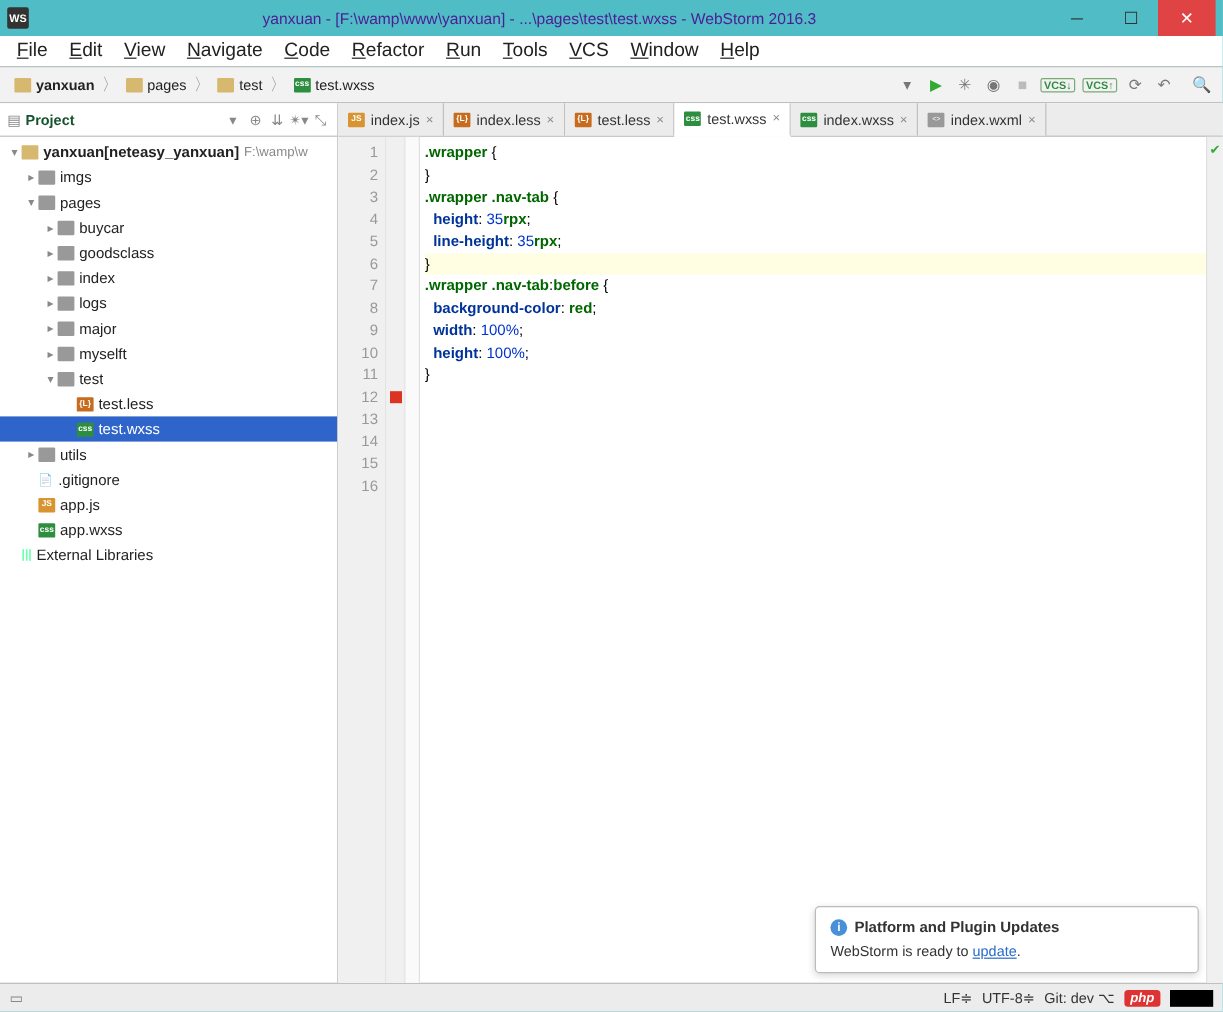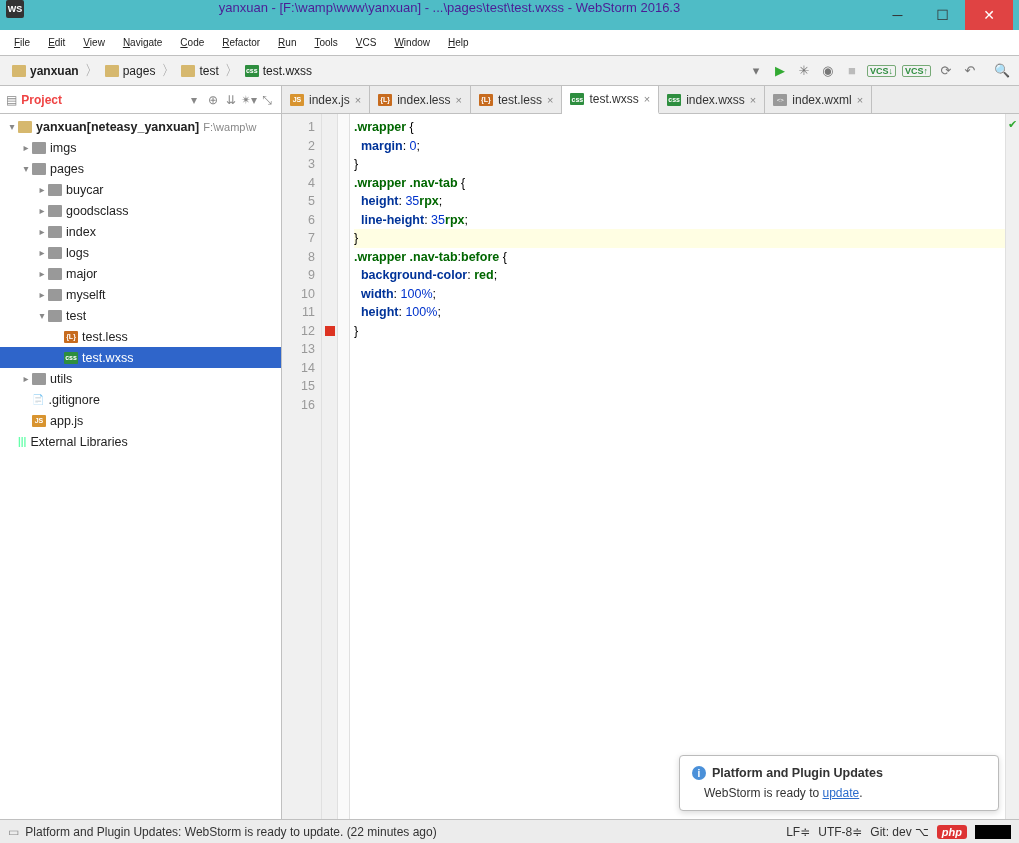--- a/index.html
+++ b/index.html
@@ -1,41 +1,41 @@
 <!DOCTYPE html>
 <html><head>
 <meta charset="utf-8">
 <style>
 * { margin: 0; padding: 0; box-sizing: border-box; font-family: "Segoe UI", Arial, sans-serif; }
 body { width: 1019px; height: 843px; background: #4FBCC6; display: flex; flex-direction: column; font-size: 12px; overflow: hidden; }
-.titlebar { height: 30px; background: #4FBCC6; display: flex; align-items: flex-start; padding: 0 6px; }
+.titlebar { height: 30px; background: #4FBCC6; display: flex; align-items: center; padding: 0 6px; }
 .ws-icon { width: 18px; height: 18px; background: #333; color: #fff; font-size: 9px; font-weight: bold; display: flex; align-items: center; justify-content: center; border-radius: 2px; }
 .title-text { flex: 1; text-align: center; color: #4c1d95; font-size: 13px; }
 .win-btns { display: flex; height: 30px; }
 .win-btn { width: 45px; display: flex; align-items: center; justify-content: center; font-size: 14px; color: #333; }
 .win-btn.close { background: #E04343; color: #fff; width: 48px; }
 .menubar { height: 26px; background: #fff; border-bottom: 1px solid #c0c0c0; display: flex; align-items: center; padding: 0 8px; gap: 6px; }
-.menu-item { padding: 2px 6px; font-size: 10px; color: #222; }
+.menu-item { padding: 2px 6px; font-size: 16px; color: #222; }
 .menu-item u { text-decoration: underline; }
 .navbar { height: 30px; background: #f2f2f2; border-bottom: 1px solid #c0c0c0; display: flex; align-items: center; padding: 0 8px; }
 .breadcrumb { display: flex; align-items: center; gap: 2px; flex: 1; }
 .bc-item { display: flex; align-items: center; gap: 4px; padding: 2px 4px; font-size: 12px; color: #222; }
 .bc-sep { color: #999; font-size: 14px; }
 .fld-icon { width: 14px; height: 12px; background: #D6B86E; border-radius: 1px; display: inline-block; }
 .css-icon { width: 14px; height: 12px; background: #2E8E3F; color: #fff; font-size: 7px; display: flex; align-items: center; justify-content: center; font-weight: bold; border-radius: 1px; }
 .less-icon { width: 14px; height: 12px; background: #C76B1E; color: #fff; font-size: 7px; display: flex; align-items: center; justify-content: center; font-weight: bold; border-radius: 1px; }
 .js-icon { width: 14px; height: 12px; background: #D89430; color: #fff; font-size: 7px; display: flex; align-items: center; justify-content: center; font-weight: bold; border-radius: 1px; }
 .json-icon { width: 14px; height: 12px; background: #5B78A2; color:#fff; font-size:6px; display:flex; align-items:center; justify-content:center; border-radius:1px; }
 .wxml-icon { width:14px; height:12px; background:#999; color:#fff; font-size:6px; display:flex; align-items:center; justify-content:center; border-radius:1px;}
 .tool-icons { display: flex; align-items: center; gap: 6px; }
 .tool-ic { width: 18px; height: 18px; display: flex; align-items: center; justify-content: center; color: #777; font-size: 13px; }
 .main-area { flex: 1; display: flex; background: #f2f2f2; }
 .project-panel { width: 282px; background: #fff; border-right: 1px solid #c0c0c0; display: flex; flex-direction: column; }
 .panel-header { height: 28px; border-bottom: 1px solid #c0c0c0; display: flex; align-items: center; padding: 0 6px; font-size: 12px; }
-.panel-title { flex: 1; font-weight: bold; color: #ef4444; }
+.panel-title { flex: 1; font-weight: bold; color: #14532d; }
 .panel-ic { width: 16px; height: 16px; display: flex; align-items: center; justify-content: center; color: #888; font-size: 12px; margin-left: 2px;}
 .tree { flex: 1; overflow: hidden; padding-top: 2px; }
 .tree-row { display: flex; align-items: center; height: 21px; padding-left: 6px; font-size: 12.5px; color: #222; white-space: nowrap; }
 .tree-row.selected { background: #2F65CA; color: #fff; }
 .tree-row .arrow { width: 12px; color: #888; font-size: 10px; text-align: center; }
 .tree-row.selected .arrow { color: #fff; }
 .tree-row .icn { margin-right: 4px; display:inline-flex; }
 .tree-row .label { overflow: hidden; text-overflow: ellipsis; }
 .tree-row .meta { color: #888; margin-left: 4px; font-size: 11px; }
 .editor-area { flex: 1; display: flex; flex-direction: column; background: #fff; }
@@ -55,21 +55,21 @@
 .kw-prop { color: #003399; font-weight: bold; }
 .kw-val { color: #006600; font-weight: bold; }
 .kw-num { color: #0033CC; }
 .kw-str { color: #006600; font-weight: bold; }
 .kw-brace { color: #000; }
 .err-strip { width:14px; background:#F0F0F0; border-left:1px solid #e0e0e0; }
 .err-strip .ok { color:#3A3; font-size:11px; text-align:center; margin-top:4px; }
 .notif { position: absolute; right: 20px; bottom: 8px; width: 320px; background: #fff; border: 1px solid #bbb; border-radius: 4px; padding: 10px 12px; box-shadow: 0 2px 6px rgba(0,0,0,0.15); }
 .notif-title { display: flex; align-items: center; gap: 6px; font-weight: bold; font-size: 12.5px; color: #333; }
 .notif-title .info-ic { width: 14px; height: 14px; border-radius: 50%; background: #4A90D9; color: #fff; font-size: 10px; display: flex; align-items: center; justify-content: center; }
-.notif-body { margin-top: 6px; font-size: 12px; color: #333; margin-left: 12px; }
+.notif-body { margin-top: 6px; font-size: 12px; color: #333; }
 .notif-body a { color: #2A6BCC; text-decoration: underline; }
 .statusbar { height: 24px; background: #ECECEC; border-top: 1px solid #c0c0c0; display: flex; align-items: center; padding: 0 8px; font-size: 12px; color: #333; }
 .statusbar .st-left { flex: 1; display: flex; align-items: center; gap: 6px; }
 .statusbar .st-right { display: flex; align-items: center; gap: 8px; }
 .statusbar .php-badge { background: #D33; color:#fff; padding: 1px 5px; border-radius: 3px; font-weight:bold; font-style:italic; font-size:11px; }
 .statusbar .blk { width: 36px; height: 14px; background: #000; }
 .fld-dark { width: 14px; height: 12px; background: #999; border-radius:1px; display:inline-block; }
 .lib-icon { color:#6FA; font-weight:bold; font-size:10px; }
 .indent-0 { padding-left: 6px; }
 .indent-1 { padding-left: 20px; }
@@ -251,20 +251,27 @@
             <span style="font-size: 10px;">📄</span>
           </span>
           <span class="label">.gitignore</span>
         </div>
         <div class="tree-row indent-1">
           <span class="arrow"></span>
           <span class="icn">
             <span class="js-icon">JS</span>
           </span>
           <span class="label">app.js</span>
+        </div>
+        <div class="tree-row indent-1">
+          <span class="arrow"></span>
+          <span class="icn">
+            <span class="css-icon">css</span>
+          </span>
+          <span class="label">app.wxss</span>
         </div>
         <div class="tree-row indent-0">
           <span class="arrow"></span>
           <span class="icn">
             <span class="lib-icon">|||</span>
           </span>
           <span class="label">External Libraries</span>
         </div>
       </div>
   </div>
@@ -337,21 +344,20 @@
             <div class="red-sq"></div>
           </div>
           <div style="height: 18.5px;"></div>
           <div style="height: 18.5px;"></div>
           <div style="height: 18.5px;"></div>
           <div style="height: 18.5px;"></div>
         </div>
       <div class="fold-bar"></div>
       <div class="code" id="code">
           <div class="code-line"><span class="kw-sel">.wrapper</span> <span class="kw-brace">{</span></div>
-          <div class="code-line">  <span class="kw-prop">margin</span>: <span class="kw-num">0</span>;</div>
           <div class="code-line"><span class="kw-brace">}</span></div>
           <div class="code-line"><span class="kw-sel">.wrapper</span> <span class="kw-sel">.nav-tab</span> <span class="kw-brace">{</span></div>
           <div class="code-line">  <span class="kw-prop">height</span>: <span class="kw-num">35</span><span class="kw-val">rpx</span>;</div>
           <div class="code-line">  <span class="kw-prop">line-height</span>: <span class="kw-num">35</span><span class="kw-val">rpx</span>;</div>
           <div class="code-line hl-line"><span class="kw-brace">}</span></div>
           <div class="code-line"><span class="kw-sel">.wrapper</span> <span class="kw-sel">.nav-tab</span>:<span class="kw-sel">before</span> <span class="kw-brace">{</span></div>
           <div class="code-line">  <span class="kw-prop">background-color</span>: <span class="kw-val">red</span>;</div>
           <div class="code-line">  <span class="kw-prop">width</span>: <span class="kw-num">100%</span>;</div>
           <div class="code-line">  <span class="kw-prop">height</span>: <span class="kw-num">100%</span>;</div>
           <div class="code-line"><span class="kw-brace">}</span></div>
@@ -370,21 +376,20 @@
           <span>WebStorm is ready to </span><a href="#">update</a><span>.</span>
         </div>
       </div>
     </div>
   </div>
 </div>
 
 <div class="statusbar">
   <div class="st-left">
     <span style="color:#888">▭</span>
-    <span>Platform and Plugin Updates: WebStorm is ready to update. (22 minutes ago)</span>
   </div>
   <div class="st-right">
     <span><span>LF</span>≑</span>
     <span><span>UTF-8</span>≑</span>
     <span><span>Git: dev</span> ⌥</span>
     <span class="php-badge">php</span>
     <span class="blk"></span>
   </div>
 </div>
 

